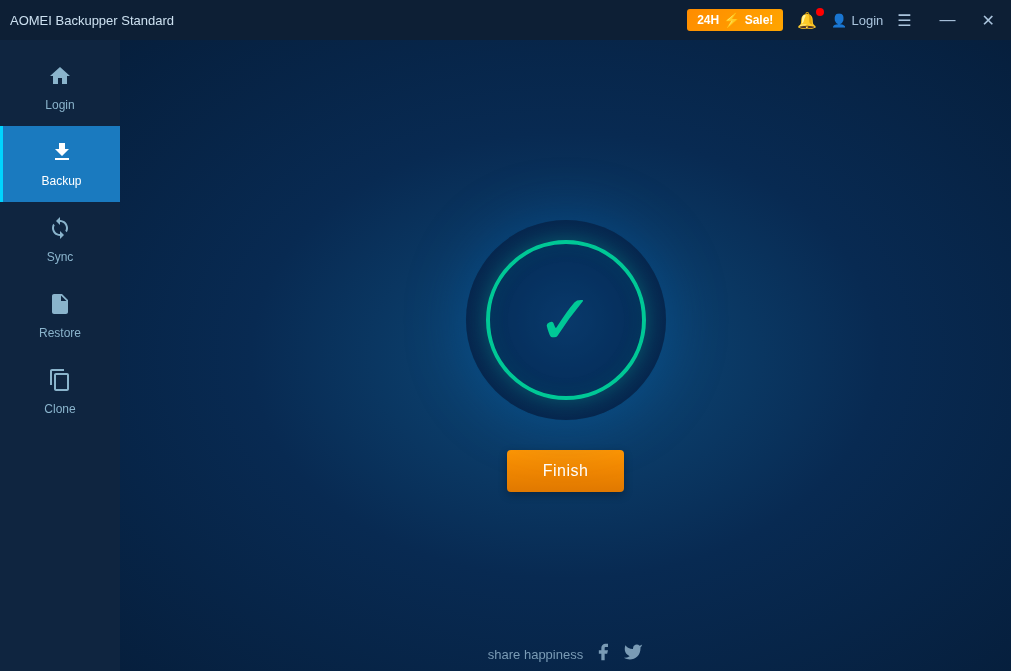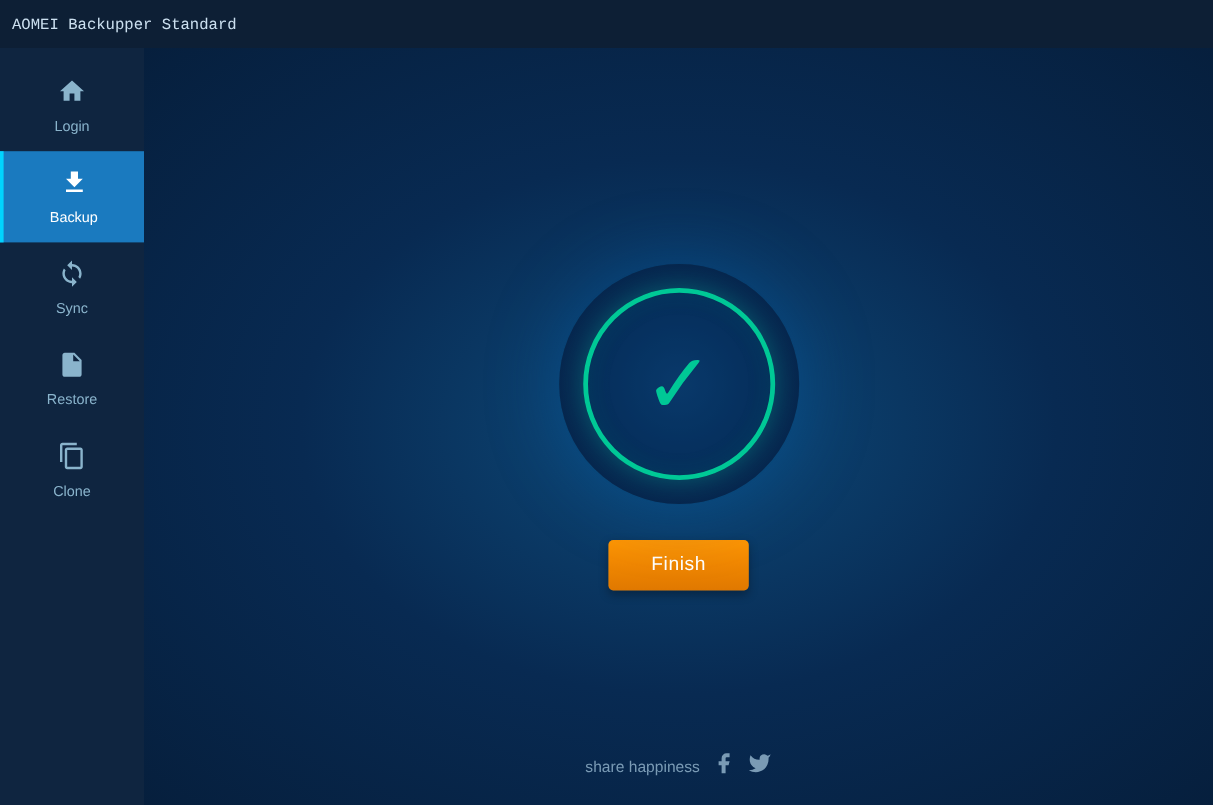--- a/index.html
+++ b/index.html
@@ -20,21 +20,20 @@
       background: #0d1f35;
       height: 40px;
       padding: 0 10px;
       user-select: none;
     }
 
     .titlebar-left {
       display: flex;
       align-items: center;
       gap: 8px;
-      font-family: Liberation Mono, monospace;
     }
 
     .titlebar-title {
       color: #cce0f0;
       font-size: 13px;
     }
 
     .titlebar-right {
       display: flex;
       align-items: center;
@@ -208,21 +207,21 @@
       font-size: 16px;
       cursor: pointer;
       font-weight: 500;
       letter-spacing: 0.5px;
       box-shadow: 0 3px 8px rgba(0,0,0,0.3);
     }
 
     
     .footer {
       position: absolute;
-      bottom: 20px;
+      bottom: 4px;
       width: 100%;
       display: flex;
       align-items: center;
       justify-content: center;
       gap: 10px;
       color: #7a9bb5;
       font-size: 13px;
     }
 
     .social-icon {
@@ -252,20 +251,40 @@
       justify-content: center;
     }
   </style>
 </head>
 <body>
 
 <div class="titlebar">
   <div class="titlebar-left">
     <span class="titlebar-title">AOMEI Backupper Standard</span>
   </div>
+  <div class="titlebar-right">
+    <div class="sale-badge">
+      <span>24H</span>
+      <span class="lightning">⚡</span>
+      <span>Sale!</span>
+    </div>
+    <div class="notif-wrapper">
+      <span class="titlebar-icon">🔔</span>
+      <span class="notif-dot"></span>
+    </div>
+    <div class="login-btn">
+      <span>👤</span>
+      <span>Login</span>
+    </div>
+    <span class="titlebar-icon">☰</span>
+    <div class="window-controls">
+      <span class="win-ctrl">—</span>
+      <span class="win-ctrl close">✕</span>
+    </div>
+  </div>
 </div>
 
 <div class="app-body">
 
   <nav class="sidebar">
     <div class="sidebar-item">
       <span class="sidebar-icon">
         <svg width="24" height="24" viewBox="0 0 24 24" fill="currentColor">
           <path d="M10 20v-6h4v6h5v-8h3L12 3 2 12h3v8z"></path>
         </svg>

